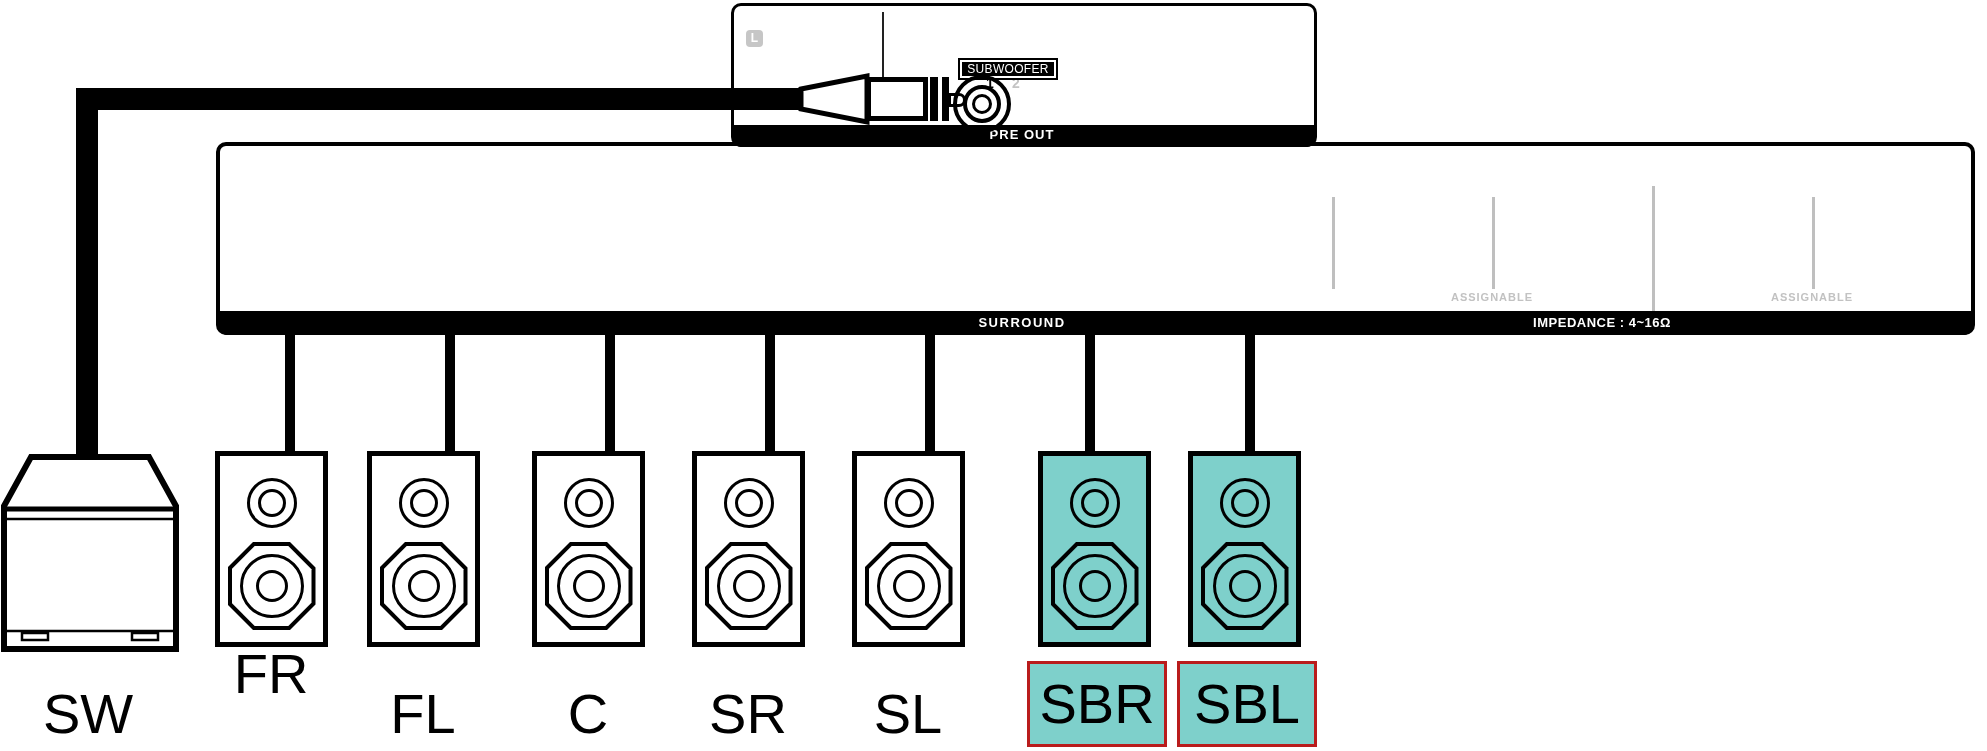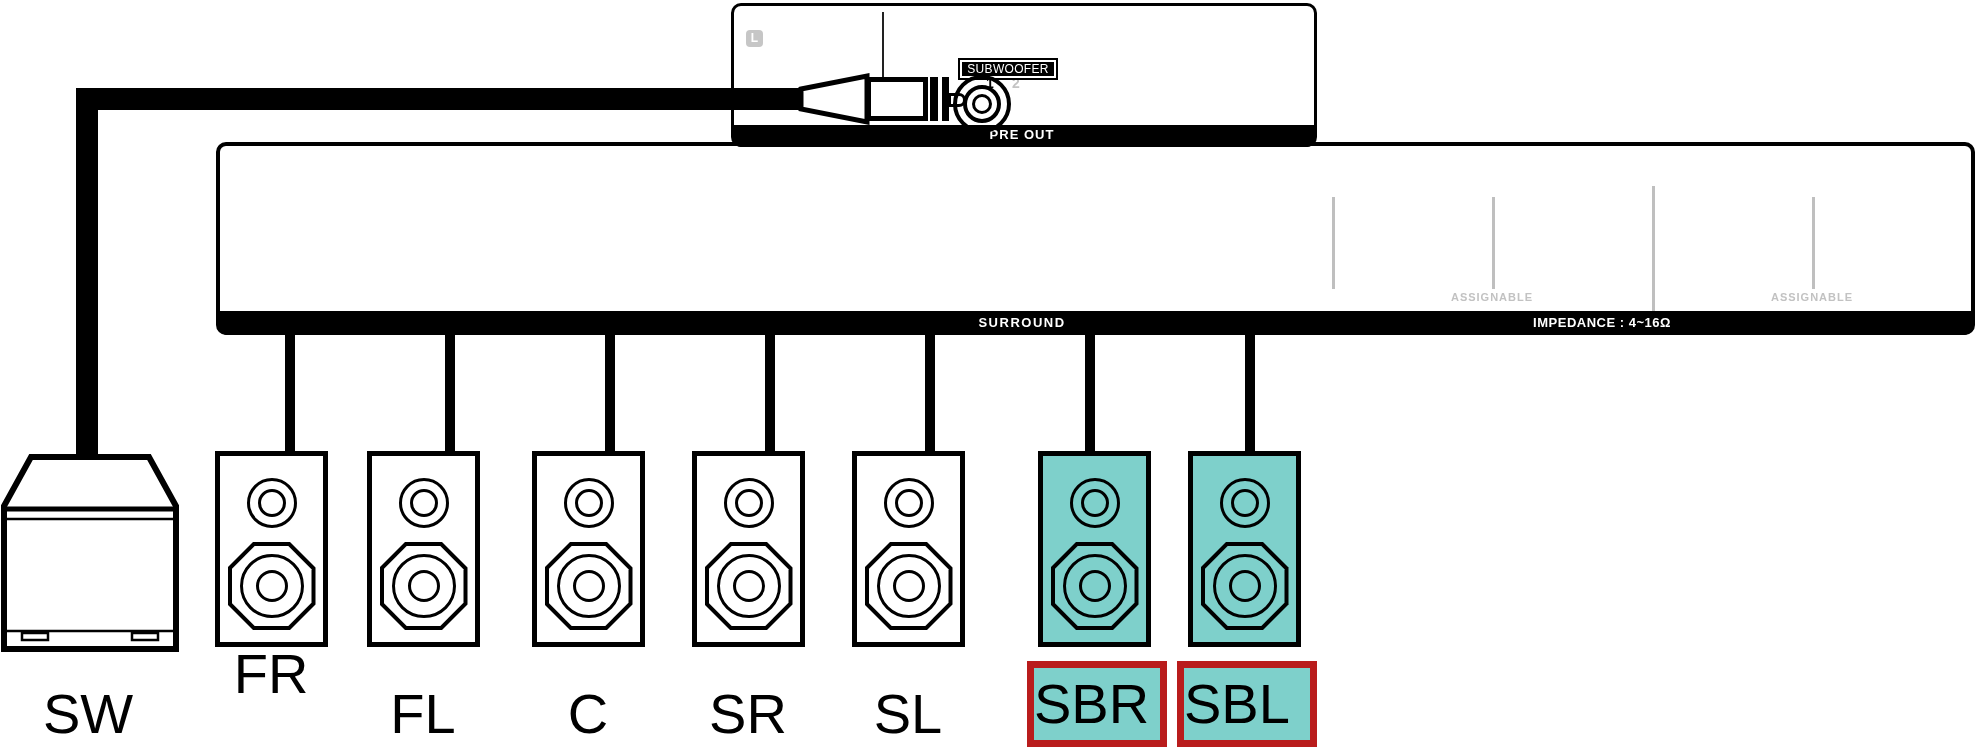--- a/index.html
+++ b/index.html
@@ -53,21 +53,21 @@
   .woofer{position:absolute;left:50%;top:86px;transform:translateX(-50%);width:88px;height:88px;
           background:#000;clip-path:polygon(29% 0%,71% 0%,100% 29%,100% 71%,71% 100%,29% 100%,0% 71%,0% 29%);}
   .woofer .face{position:absolute;inset:4px;background:var(--face,#fff);
           clip-path:polygon(29% 0%,71% 0%,100% 29%,100% 71%,71% 100%,29% 100%,0% 71%,0% 29%);}
   .woofer .ring{position:absolute;left:50%;top:50%;transform:translate(-50%,-50%);width:58px;height:58px;
           border:3.5px solid #000;border-radius:50%;}
   .woofer .cdot{position:absolute;left:50%;top:50%;transform:translate(-50%,-50%);width:26px;height:26px;
           border:3px solid #000;border-radius:50%;background:var(--face,#fff);}
   
   .big-label{font-size:56px;font-weight:normal;color:#000;text-align:center;line-height:1;}
-  .tag-box{background:var(--teal,#7ED0CB);border:7px solid #b91c1c;display:flex;align-items:center;justify-content:flex-start;}
+  .tag-box{background:var(--teal,#7ED0CB);border:3px solid #b91c1c;display:flex;align-items:center;justify-content:center;}
   .divider{background:#BFBFBF;}
   .plugbody{background:#fff;border:5px solid #000;}
   .pin{background:#fff;border:3px solid #000;border-radius:0 8px 8px 0;}
   .subwoofer-tag{background:#000;border:2px solid #fff;box-shadow:0 0 0 2px #000;color:#fff;
                  font-weight:normal;font-size:12px;display:flex;align-items:center;justify-content:center;
                  letter-spacing:.3px;}
 </style>
 </head>
 <body>
 

